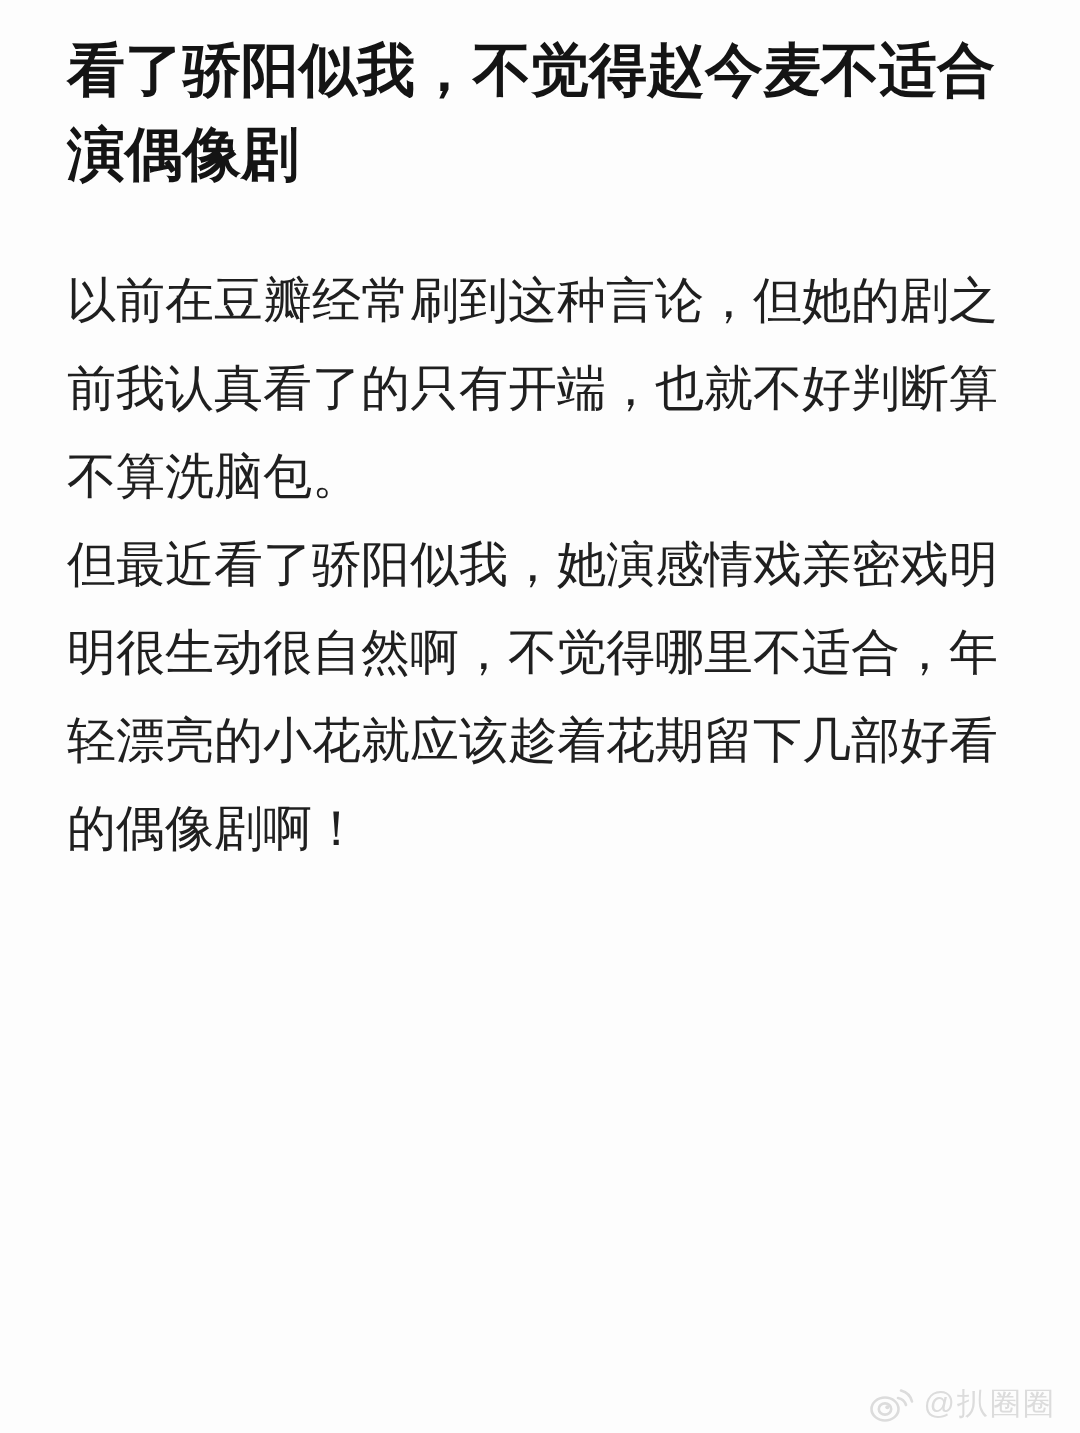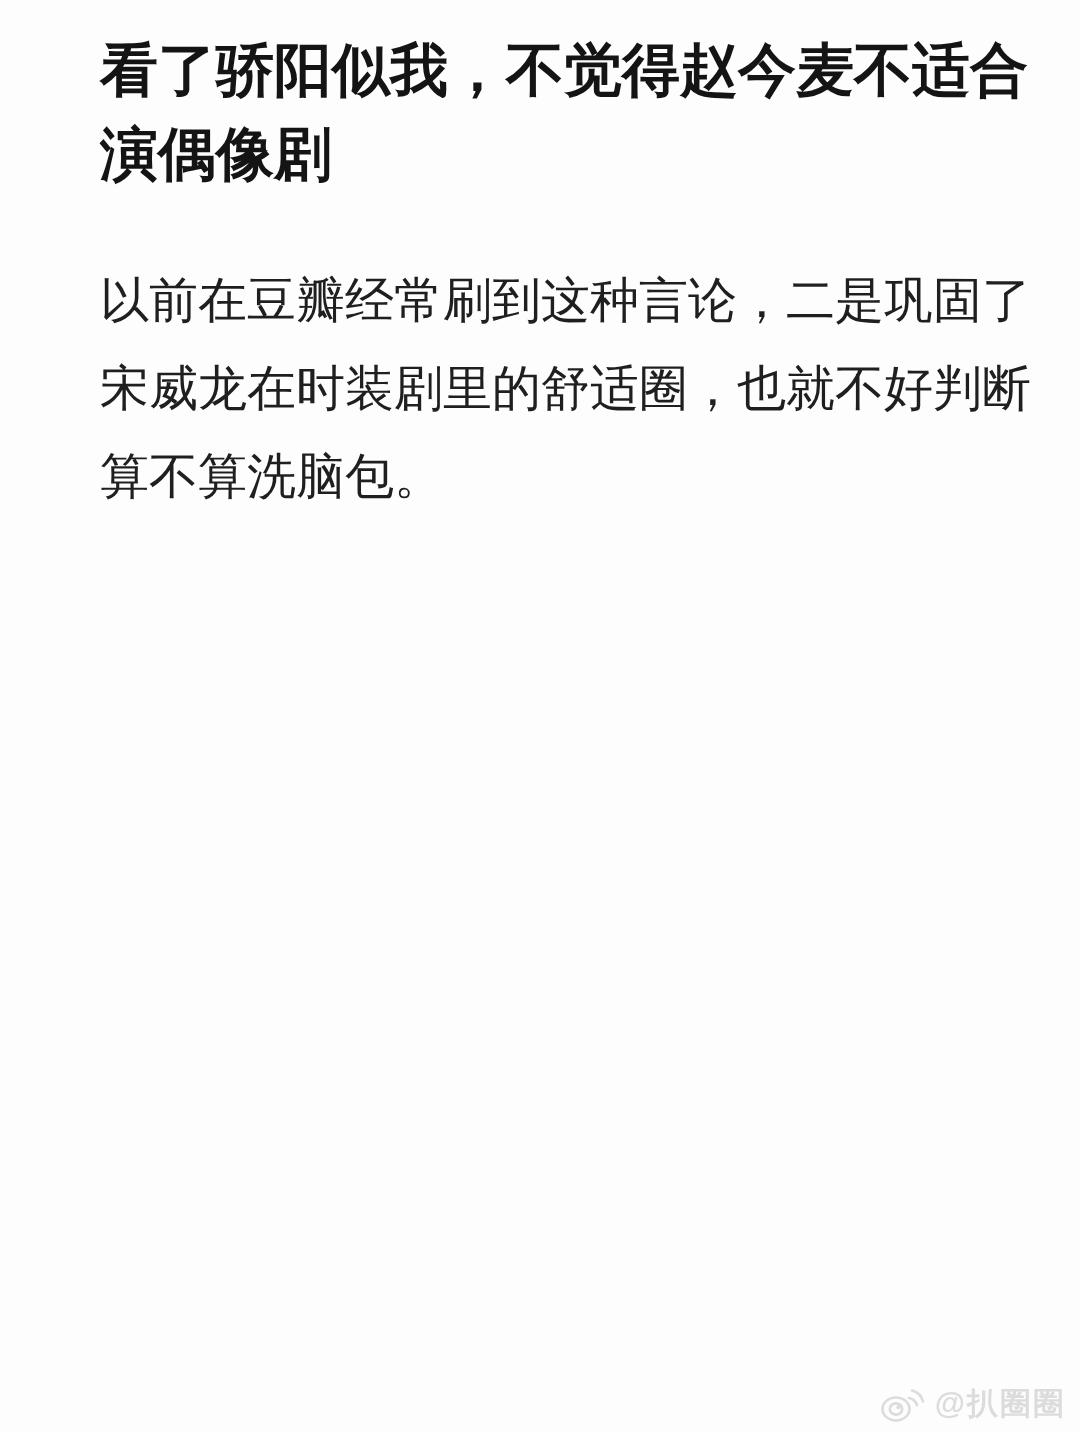--- a/index.html
+++ b/index.html
@@ -12,21 +12,20 @@
     background: #fdfdfd;
     overflow: hidden;
     position: relative;
     font-family: "Liberation Sans", "DejaVu Sans", sans-serif;
   }
   .page {
     position: absolute;
     inset: 0;
     padding: 28px 44px 0 67px;
     box-sizing: border-box;
-    margin-left: 33px;
   }
   .post-title {
     font-size: 58px;
     font-weight: 700;
     color: #141414;
     line-height: 84px;
     margin: 0;
     word-break: break-all;
   }
   .post-content {
@@ -38,45 +37,46 @@
     color: #1f1f1f;
     line-height: 88px;
     margin: 0;
     word-break: break-all;
   }
   .para.gap-before {
     margin-top: 88px;
   }
   .watermark {
     position: absolute;
-    right: 14px;
+    right: 24px;
     bottom: 8px;
     display: flex;
     align-items: center;
     gap: 8px;
     color: #dcdcdc;
     font-size: 31px;
-    font-weight: 700;
+    font-weight: 400;
     letter-spacing: 2px;
     user-select: none;
   }
   .watermark .wm-icon {
     display: inline-block;
     line-height: 0;
   }
 </style>
 </head>
 <body>
 
 <div class="page">
 
   <h1 class="post-title">看了骄阳似我，不觉得赵今麦不适合演偶像剧</h1>
 
   <div class="post-content">
-    <p class="para">以前在豆瓣经常刷到这种言论，二是巩固了宋威龙在时装剧里的舒适圈，也就不好判断算不算洗脑包。</p>
+    <p class="para">以前在豆瓣经常刷到这种言论，但她的剧之前我认真看了的只有开端，也就不好判断算不算洗脑包。</p>
+    <p class="para">但最近看了骄阳似我，她演感情戏亲密戏明明很生动很自然啊，不觉得哪里不适合，年轻漂亮的小花就应该趁着花期留下几部好看的偶像剧啊！</p>
   </div>
 
   <div class="watermark">
     <span class="wm-icon">
       <svg width="48" height="40" viewBox="0 0 48 40" aria-hidden="true">
         <g fill="none" stroke="#dcdcdc" stroke-width="2.6" stroke-linecap="round">
           <ellipse cx="17" cy="25" rx="13.5" ry="11.5"></ellipse>
           <ellipse cx="17" cy="25" rx="6.2" ry="5.6"></ellipse>
           <path d="M30 14 q 6 1 8 7"></path>
           <path d="M33 6.5 q 9 2.5 11 11"></path>

